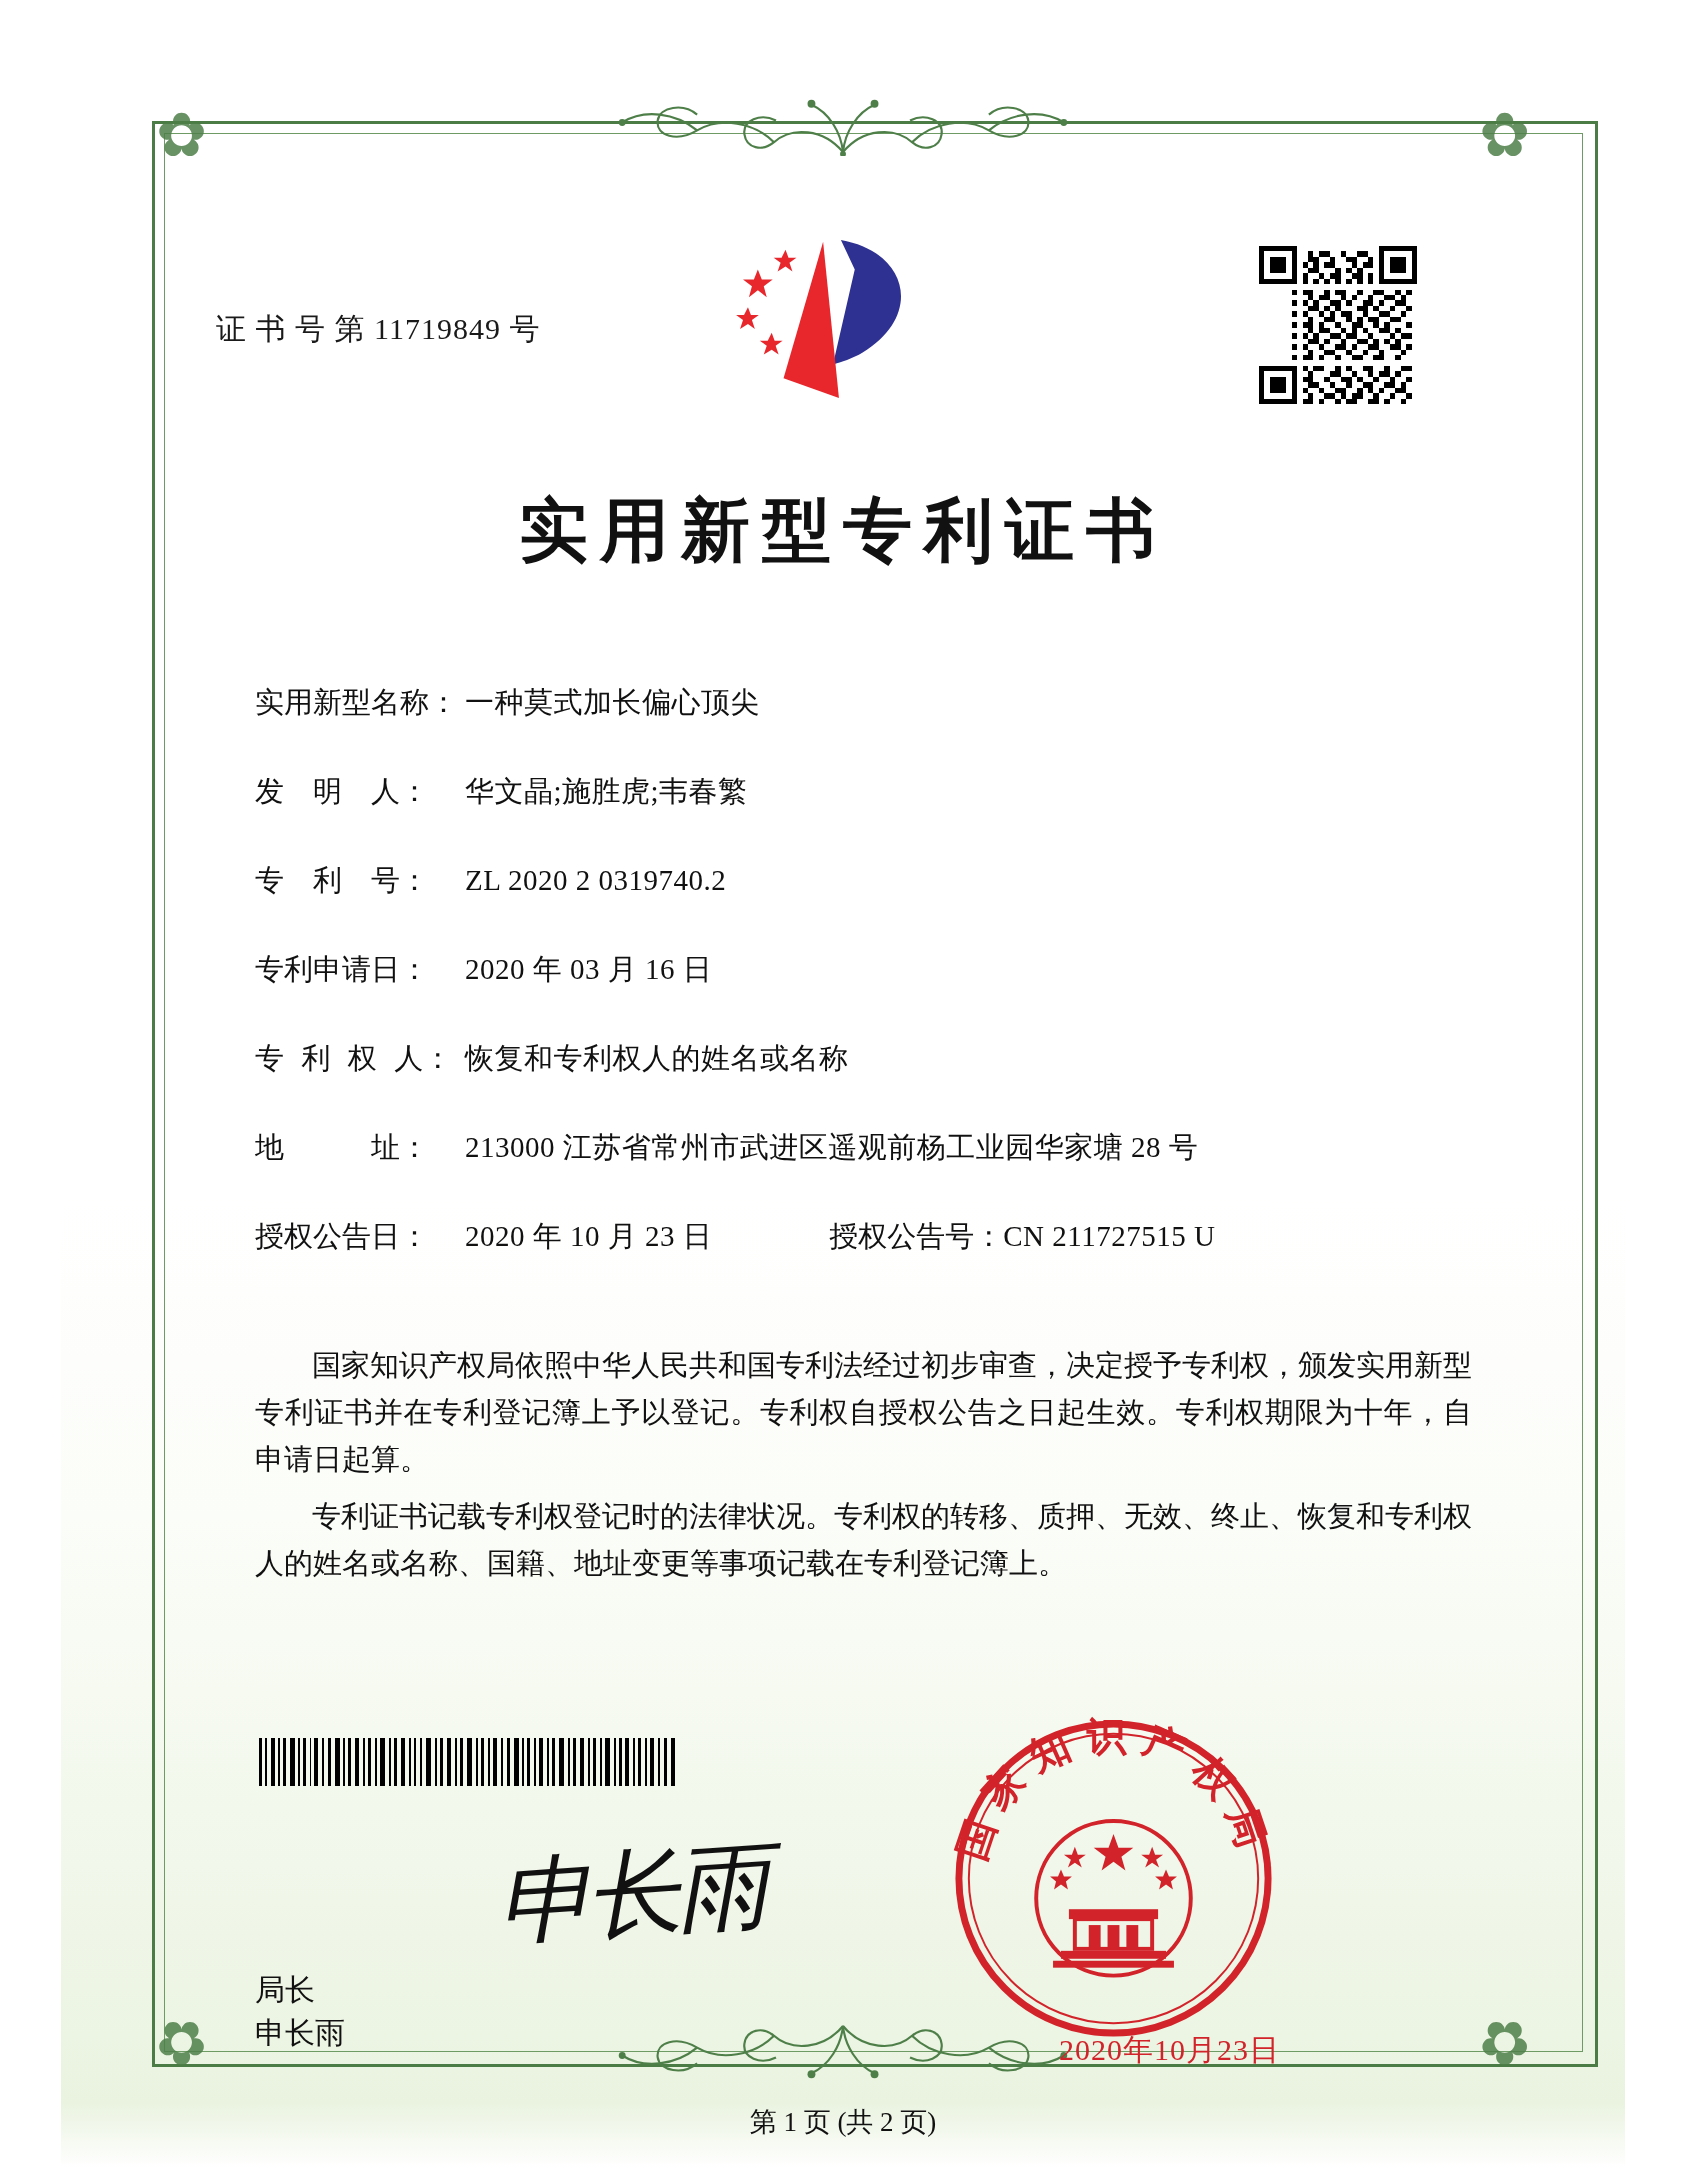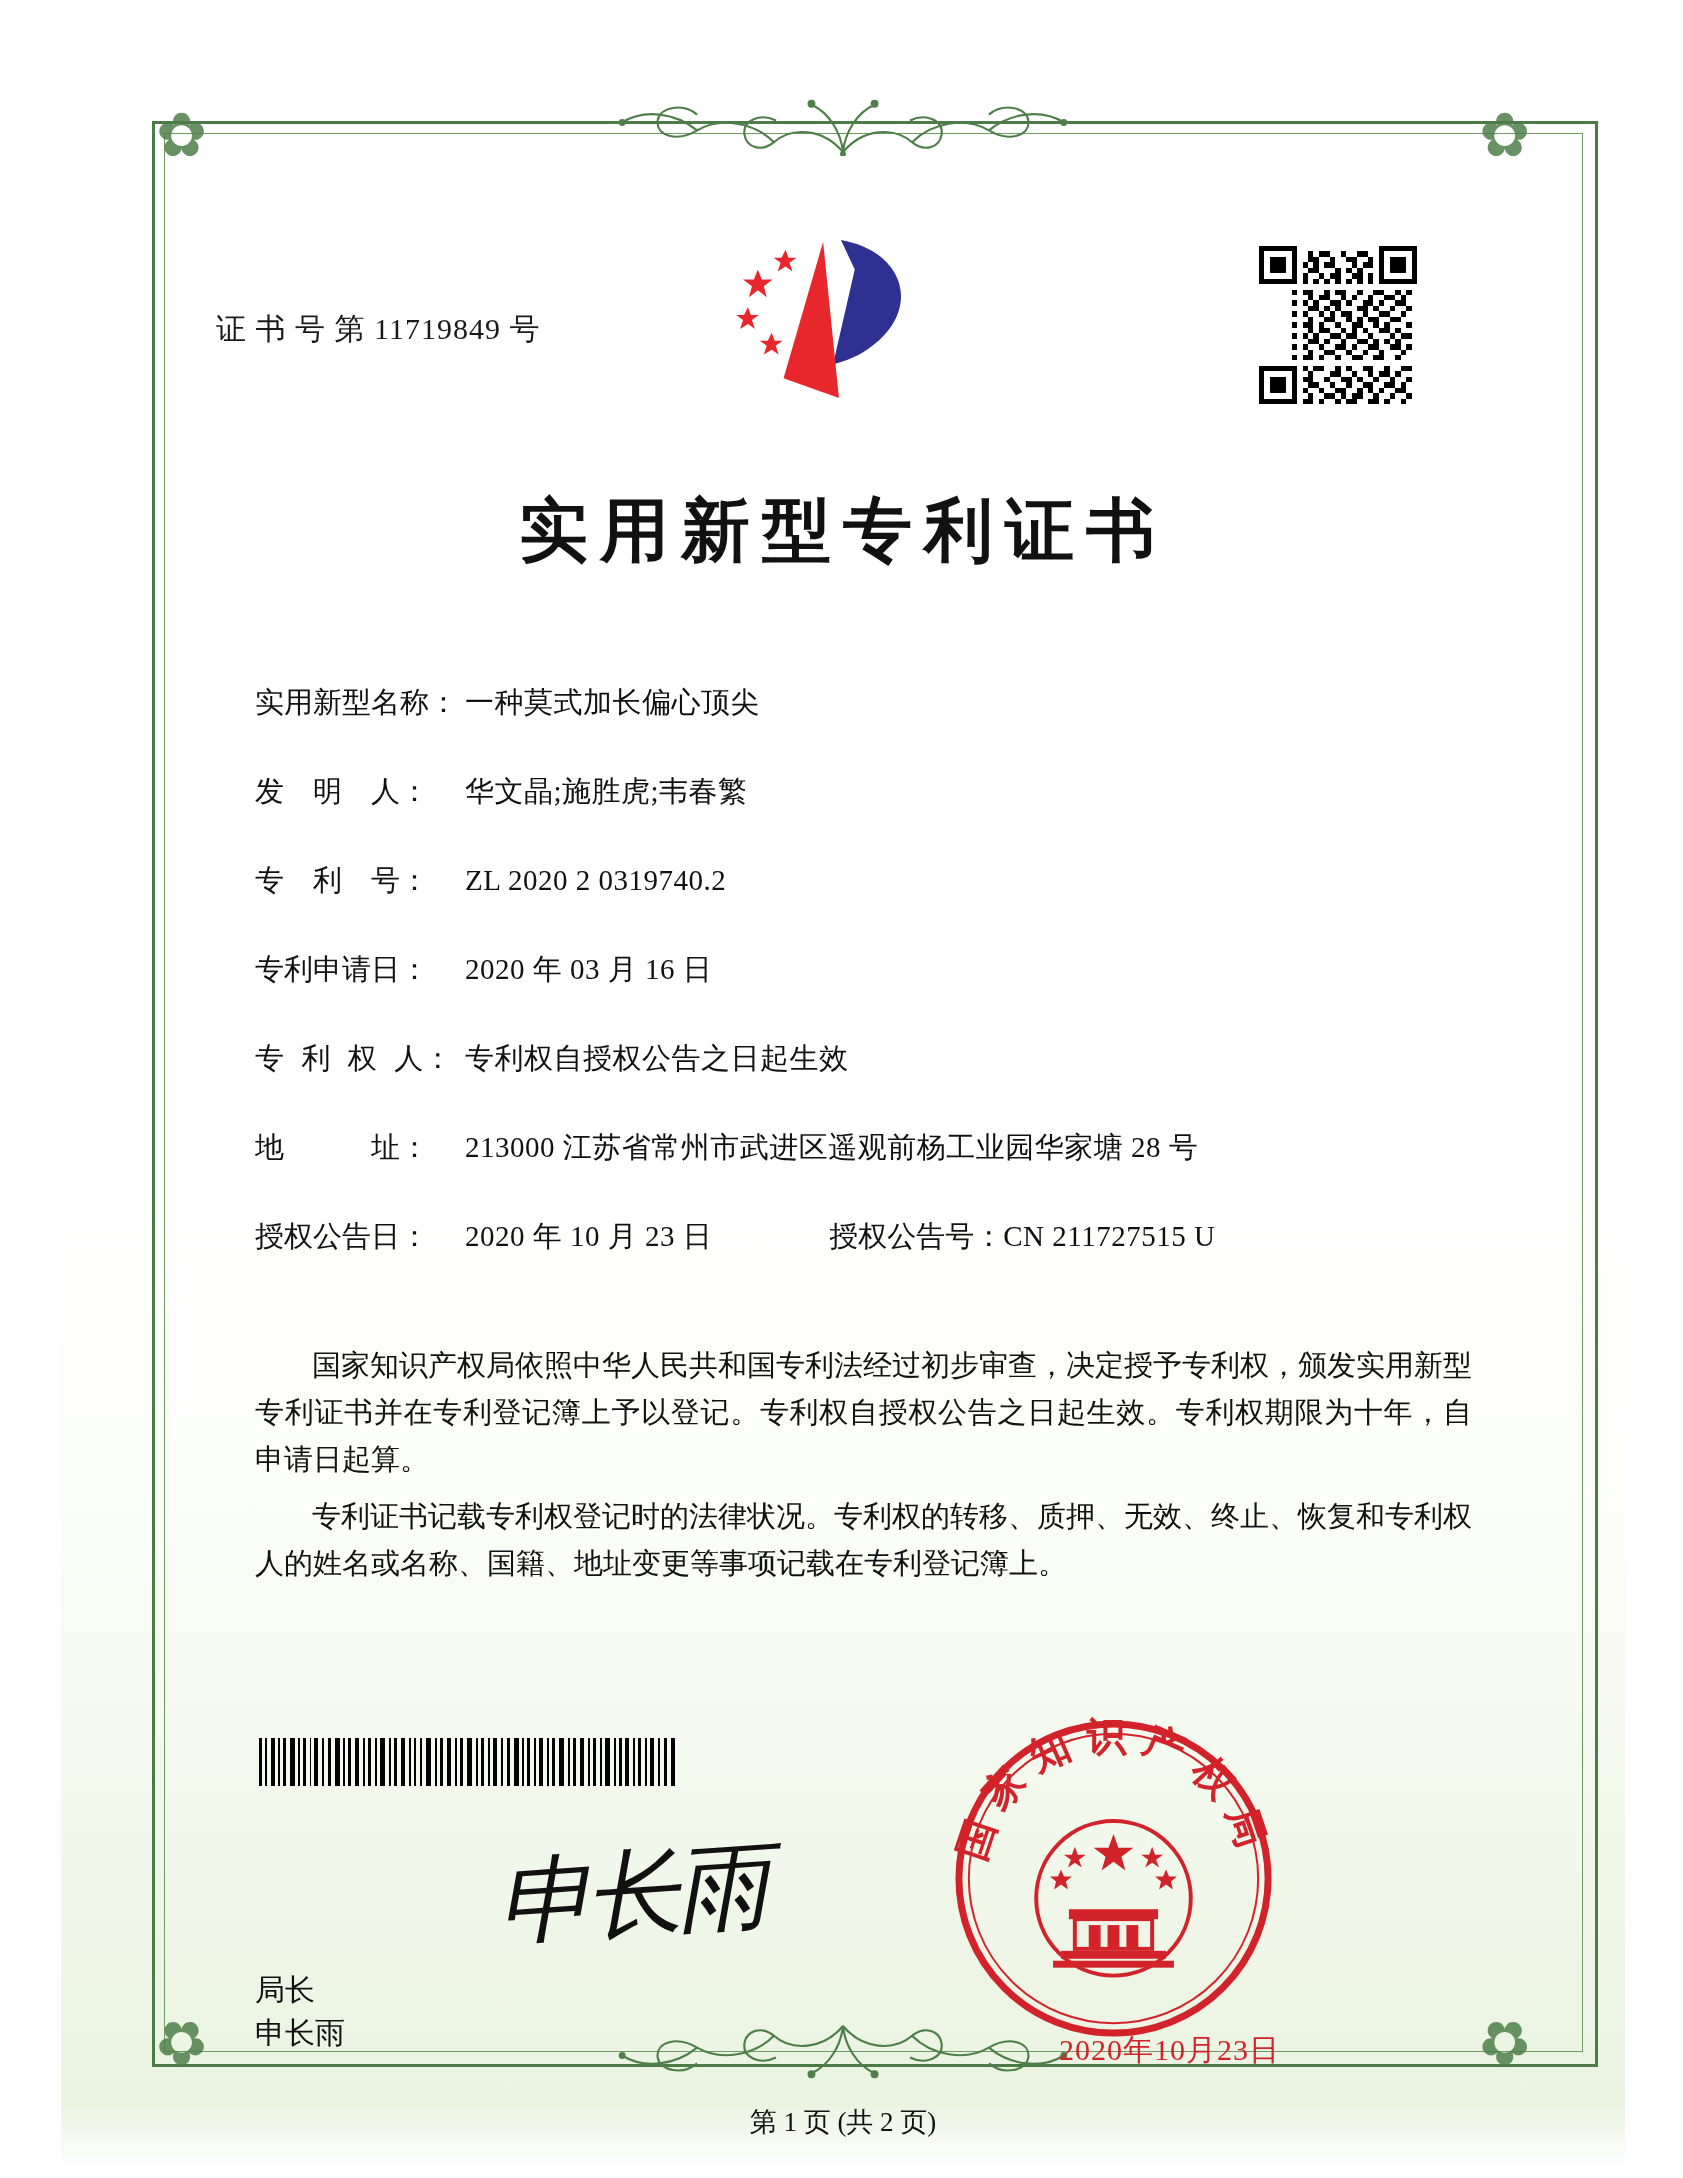--- a/index.html
+++ b/index.html
@@ -503,21 +503,21 @@
       <div class="field-row">
         <span class="field-label">专　利　号：</span>
         <span class="field-value">ZL 2020 2 0319740.2</span>
       </div>
       <div class="field-row">
         <span class="field-label">专利申请日：</span>
         <span class="field-value">2020 年 03 月 16 日</span>
       </div>
       <div class="field-row">
         <span class="field-label">专 利 权 人：</span>
-        <span class="field-value">专利权自授权公告之日起生效</span>
+        <span class="field-value">恢复和专利权人的姓名或名称</span>
       </div>
       <div class="field-row">
         <span class="field-label">地　　　址：</span>
         <span class="field-value">213000 江苏省常州市武进区遥观前杨工业园华家塘 28 号</span>
       </div>
       <div class="field-row">
         <span class="field-label">授权公告日：</span>
         <span class="field-value">2020 年 10 月 23 日</span>
         <span class="field-label2">授权公告号：</span>
         <span class="field-value">CN 211727515 U</span>

